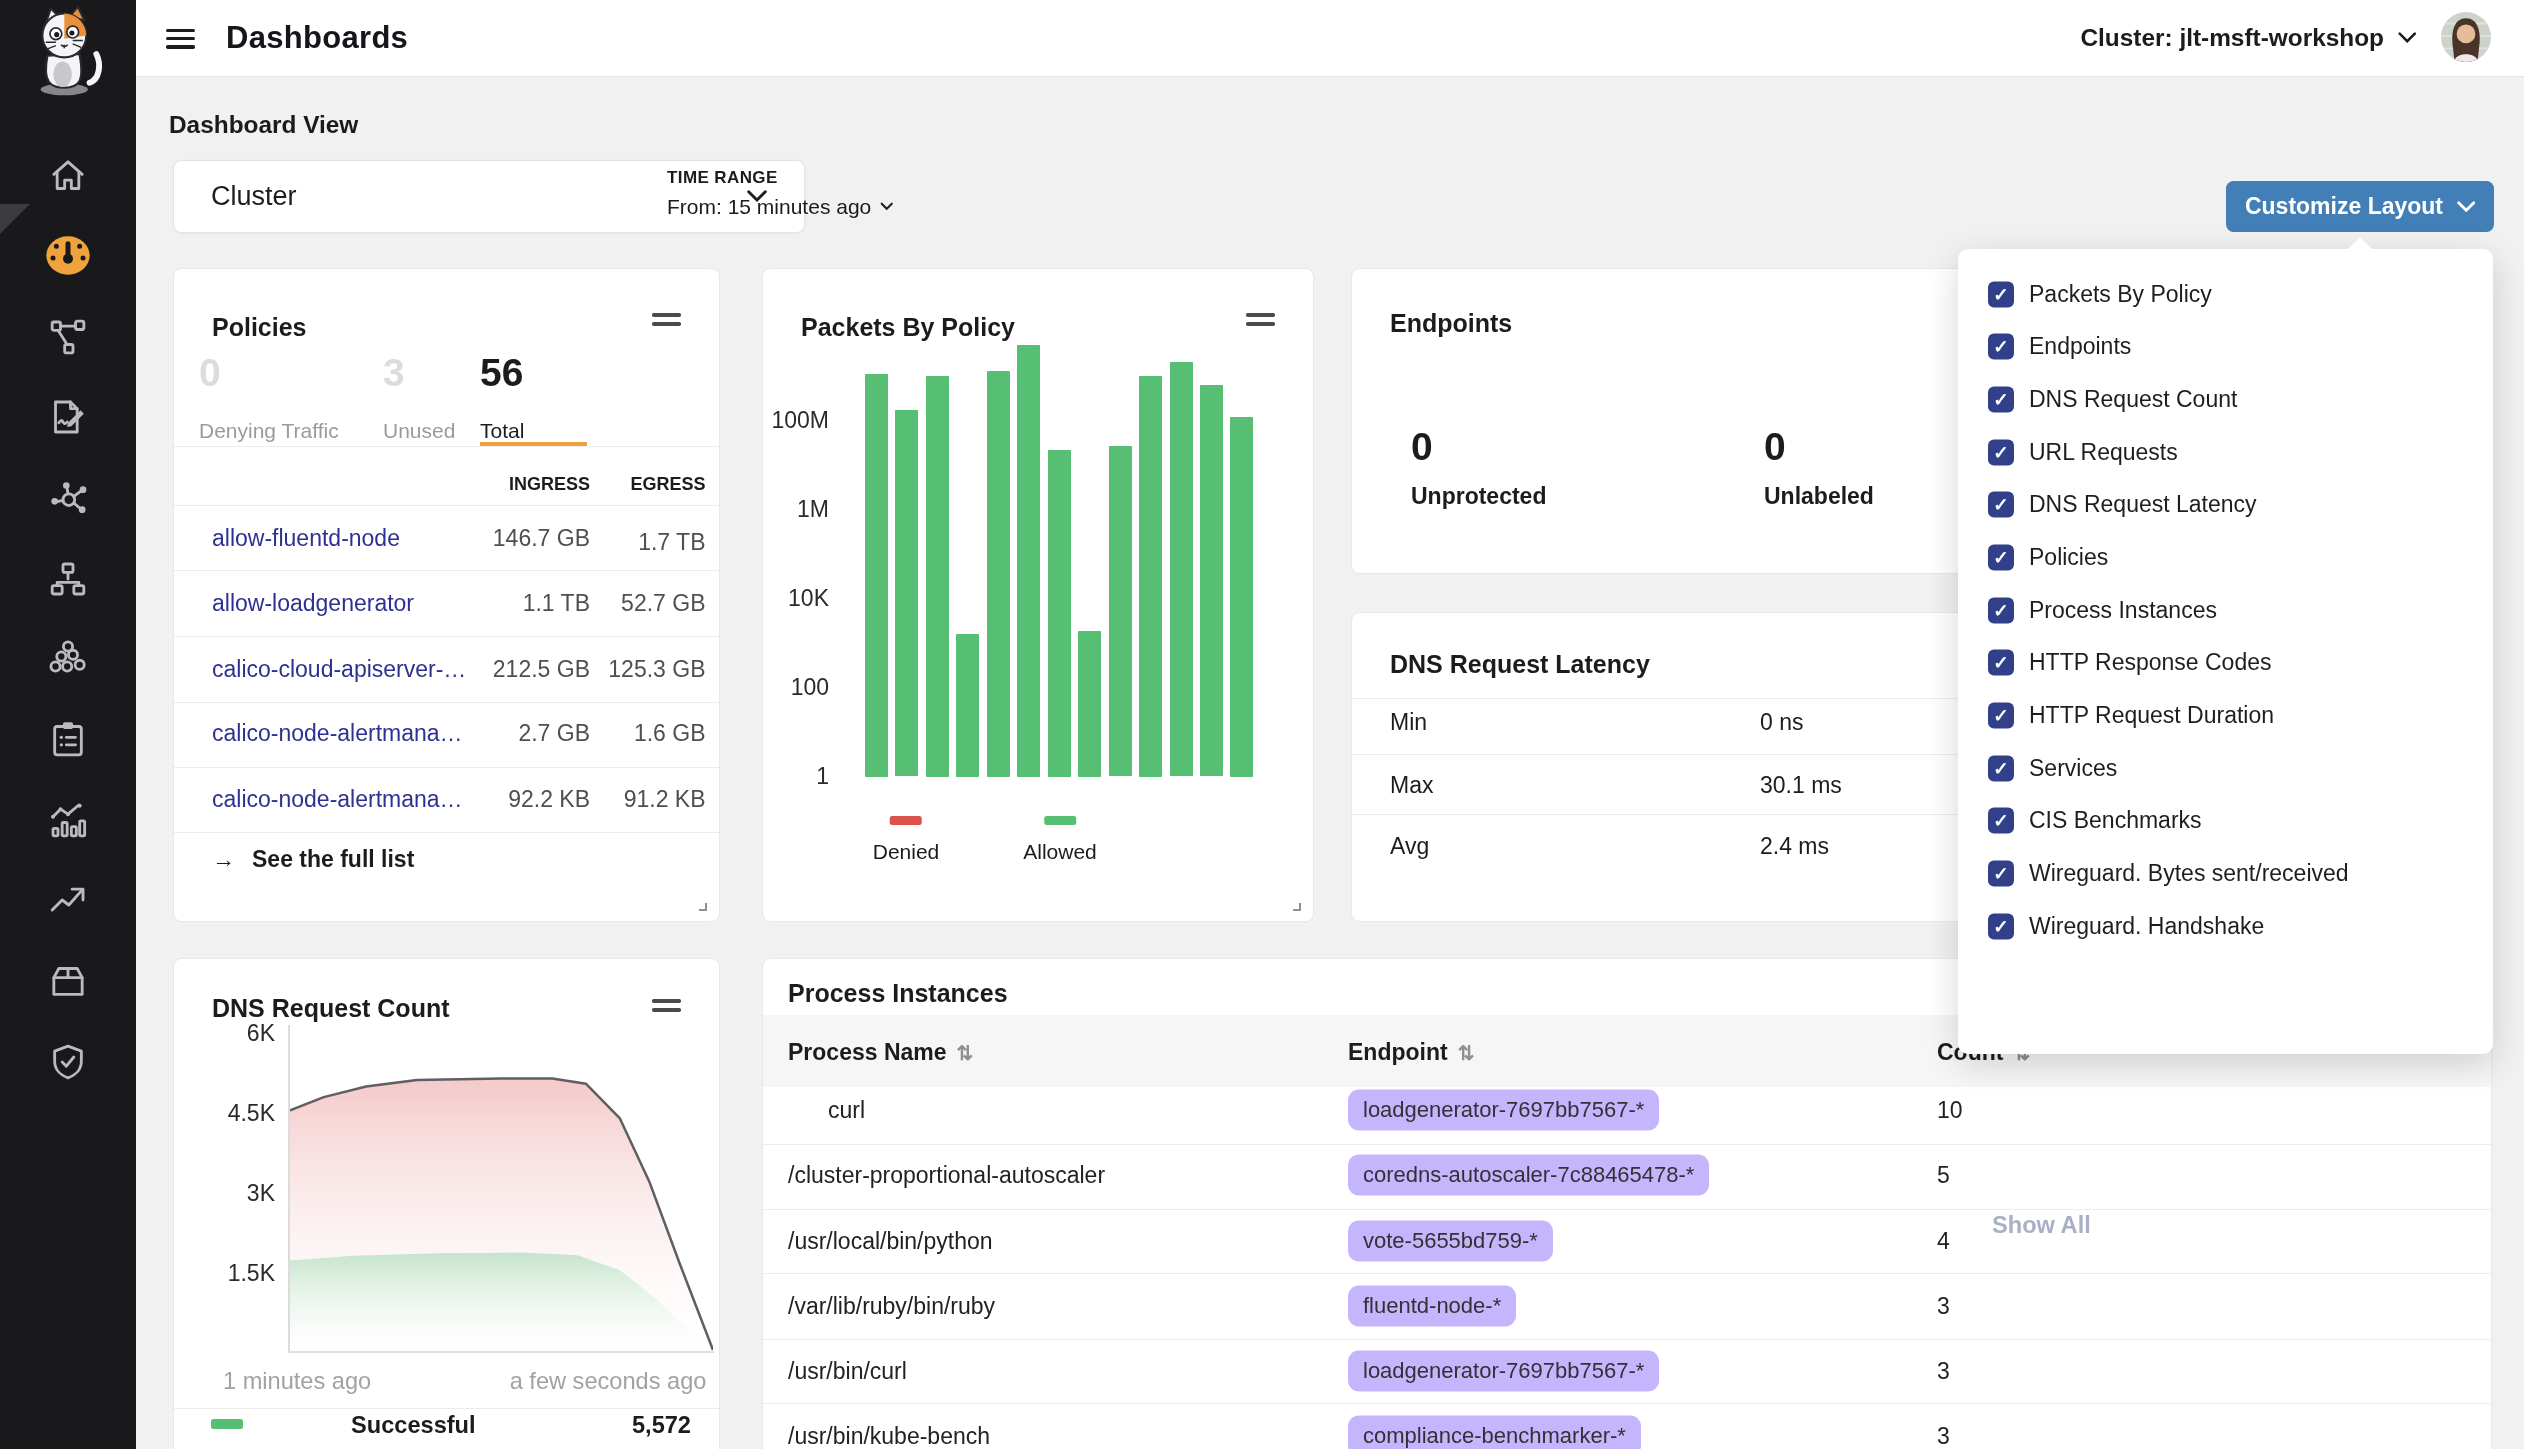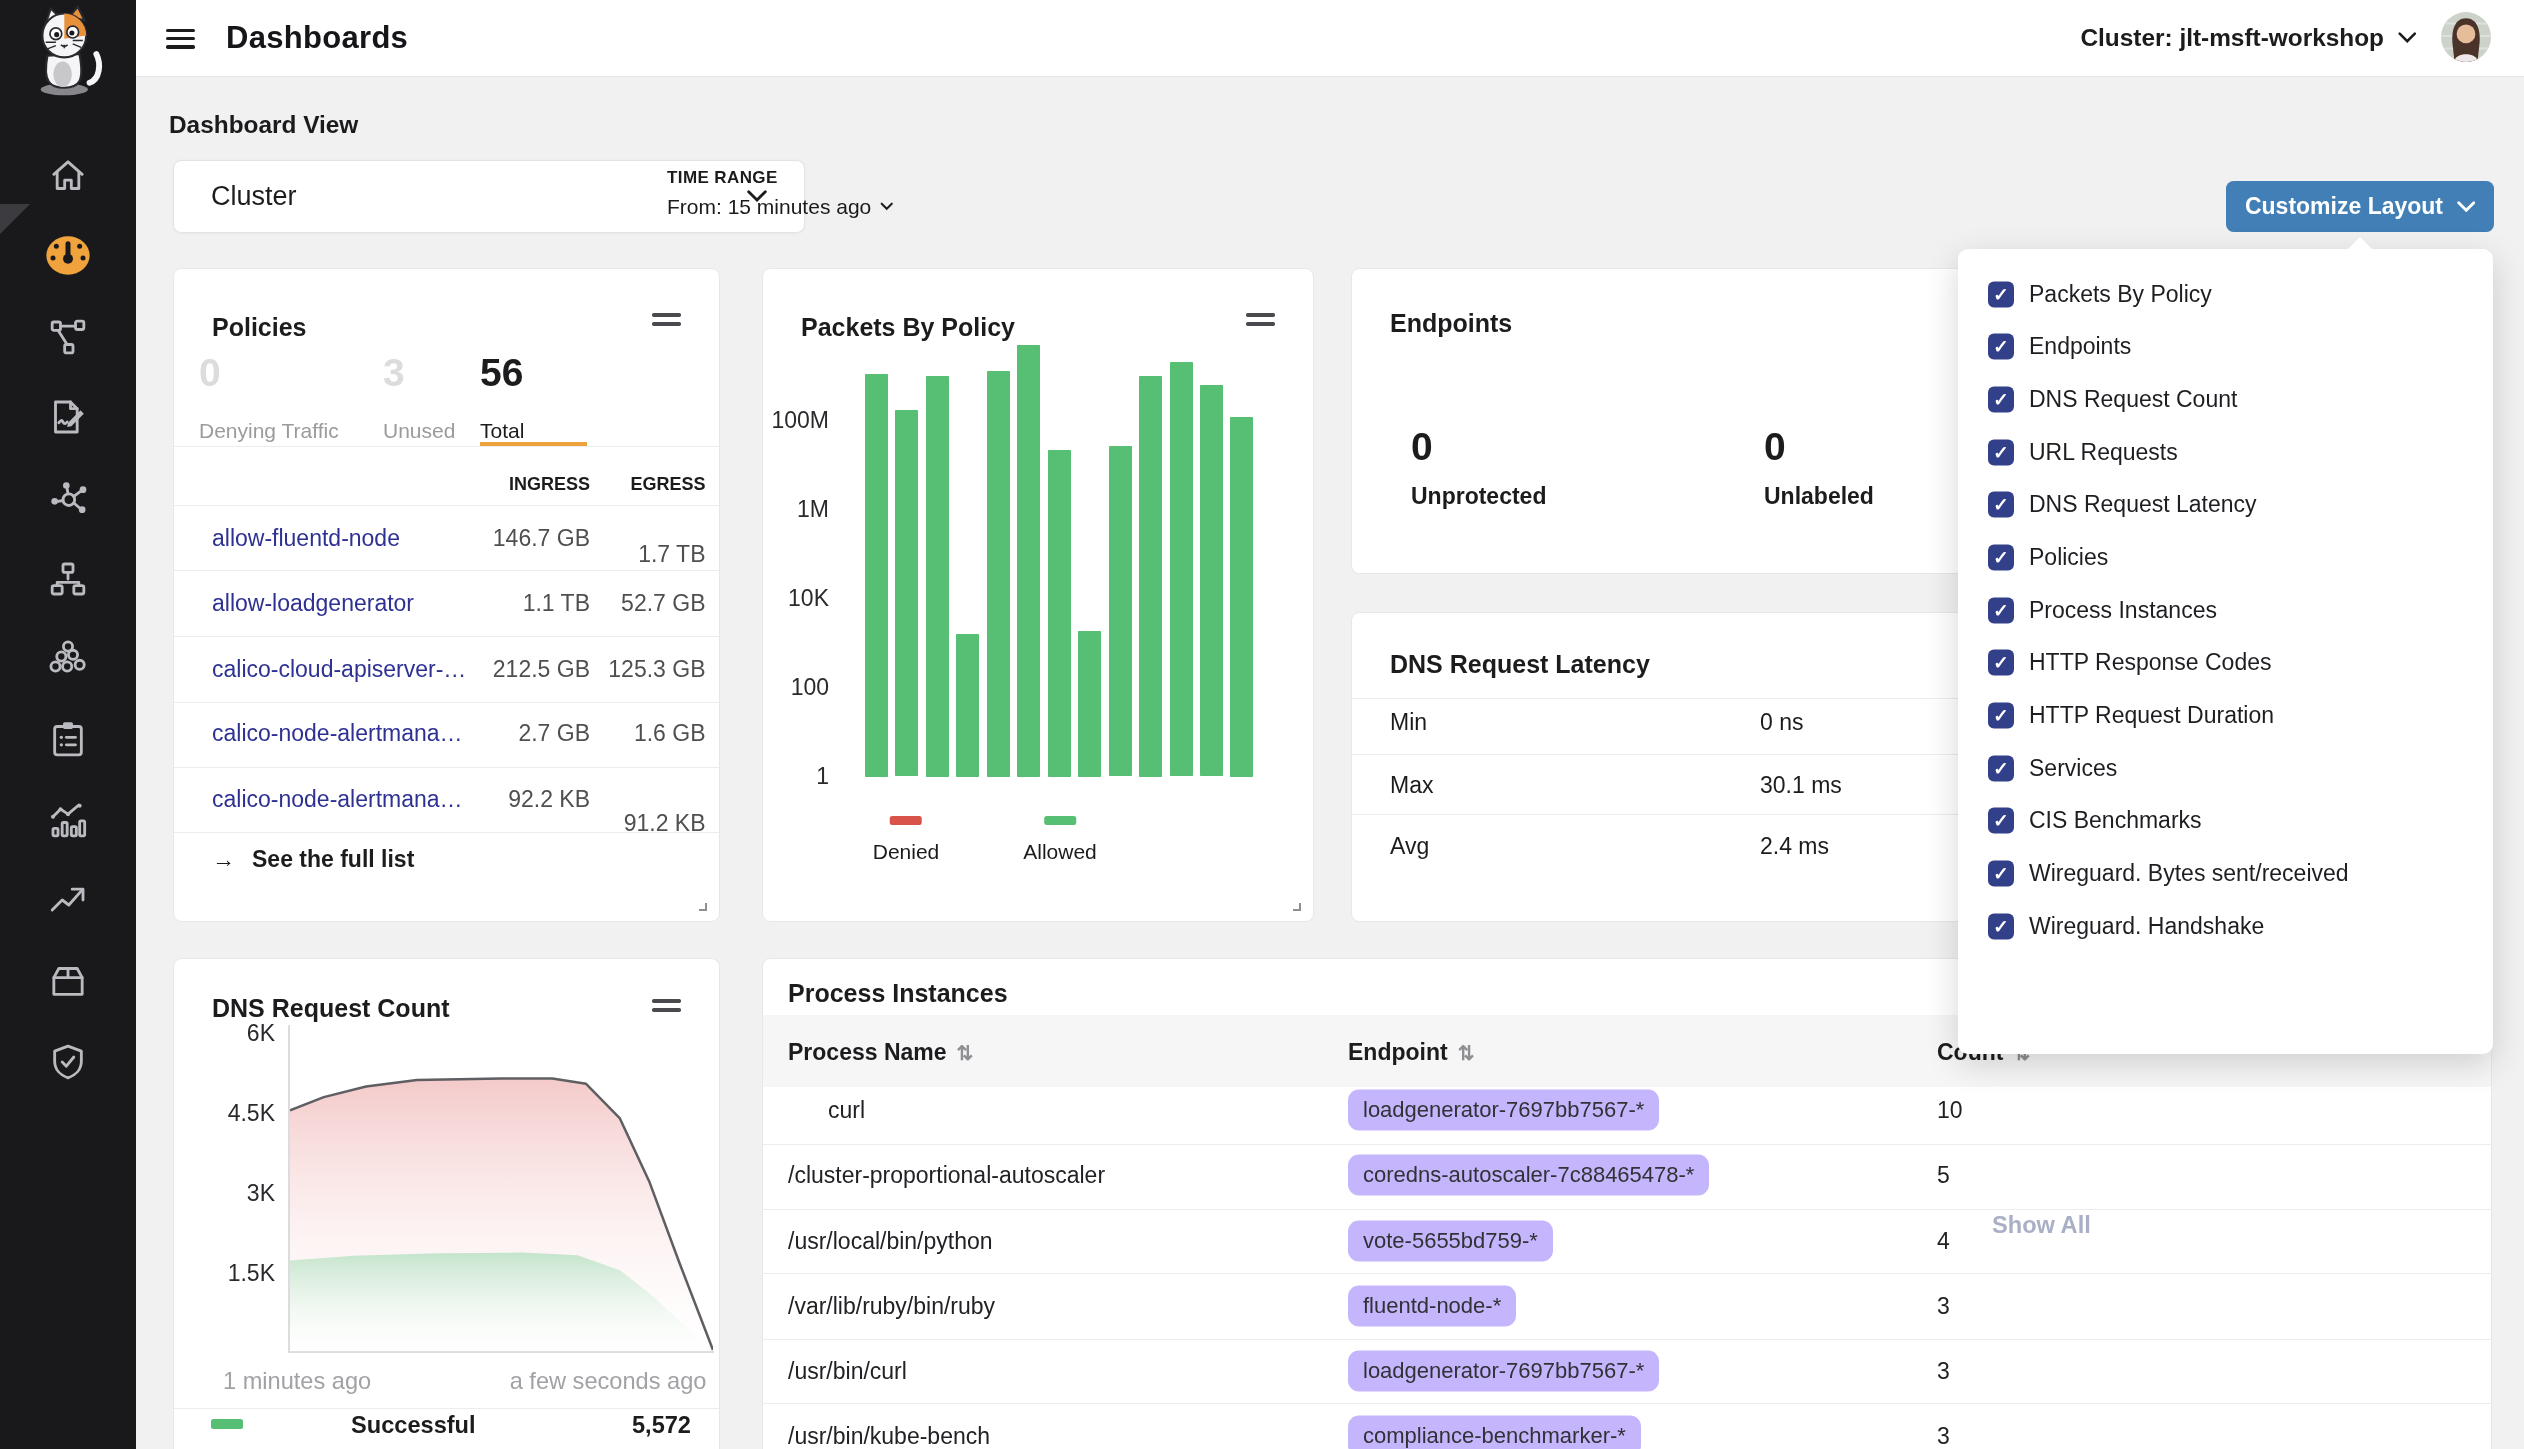--- a/index.html
+++ b/index.html
@@ -298,37 +298,37 @@
         </div>
       </div>
     <div class="abs" id="policies-active-underline" style="left:306px;top:173px;width:107px;height:4.2px;background:#eda23b;z-index:2;"></div>
     <div class="sep" style="top:177px;"></div>
     <div id="policies-table">
         <div class="pol-head" style="top:205px;right:129px;">INGRESS</div>
          <div class="pol-head" style="top:205px;right:13.5px;">EGRESS</div>
          <div class="sep" style="top:236px;"></div>
         <div class="pol-name" style="left:38px;top:256px;">allow-fluentd-node</div>
         <div class="pol-val" style="top:256px;right:129px;">146.7 GB</div>
-        <div class="pol-val" style="top:272px;right:13.5px;">1.7 TB</div>
+        <div class="pol-val" style="top:260px;right:13.5px;">1.7 TB</div>
         <div class="sep" style="top:301px;"></div>
         <div class="pol-name" style="left:38px;top:321px;">allow-loadgenerator</div>
         <div class="pol-val" style="top:321px;right:129px;">1.1 TB</div>
         <div class="pol-val" style="top:321px;right:13.5px;">52.7 GB</div>
         <div class="sep" style="top:367px;"></div>
         <div class="pol-name" style="left:38px;top:387px;">calico-cloud-apiserver-…</div>
         <div class="pol-val" style="top:387px;right:129px;">212.5 GB</div>
         <div class="pol-val" style="top:387px;right:13.5px;">125.3 GB</div>
         <div class="sep" style="top:433px;"></div>
         <div class="pol-name" style="left:38px;top:451px;">calico-node-alertmana…</div>
         <div class="pol-val" style="top:451px;right:129px;">2.7 GB</div>
         <div class="pol-val" style="top:451px;right:13.5px;">1.6 GB</div>
         <div class="sep" style="top:498px;"></div>
         <div class="pol-name" style="left:38px;top:517px;">calico-node-alertmana…</div>
         <div class="pol-val" style="top:517px;right:129px;">92.2 KB</div>
-        <div class="pol-val" style="top:517px;right:13.5px;margin-top:24px;">91.2 KB</div>
+        <div class="pol-val" style="top:517px;right:13.5px;">91.2 KB</div>
         <div class="sep" style="top:563px;"></div>
       </div>
     <div class="pol-footer" style="left:38px;top:577px;">
       <span>→</span>
       <span>See the full list</span>
     </div>
     <div class="resize-handle"></div>
   </section>
 
   <section class="card" id="packets-card" style="left:762px;top:268px;width:552px;height:654px;">

